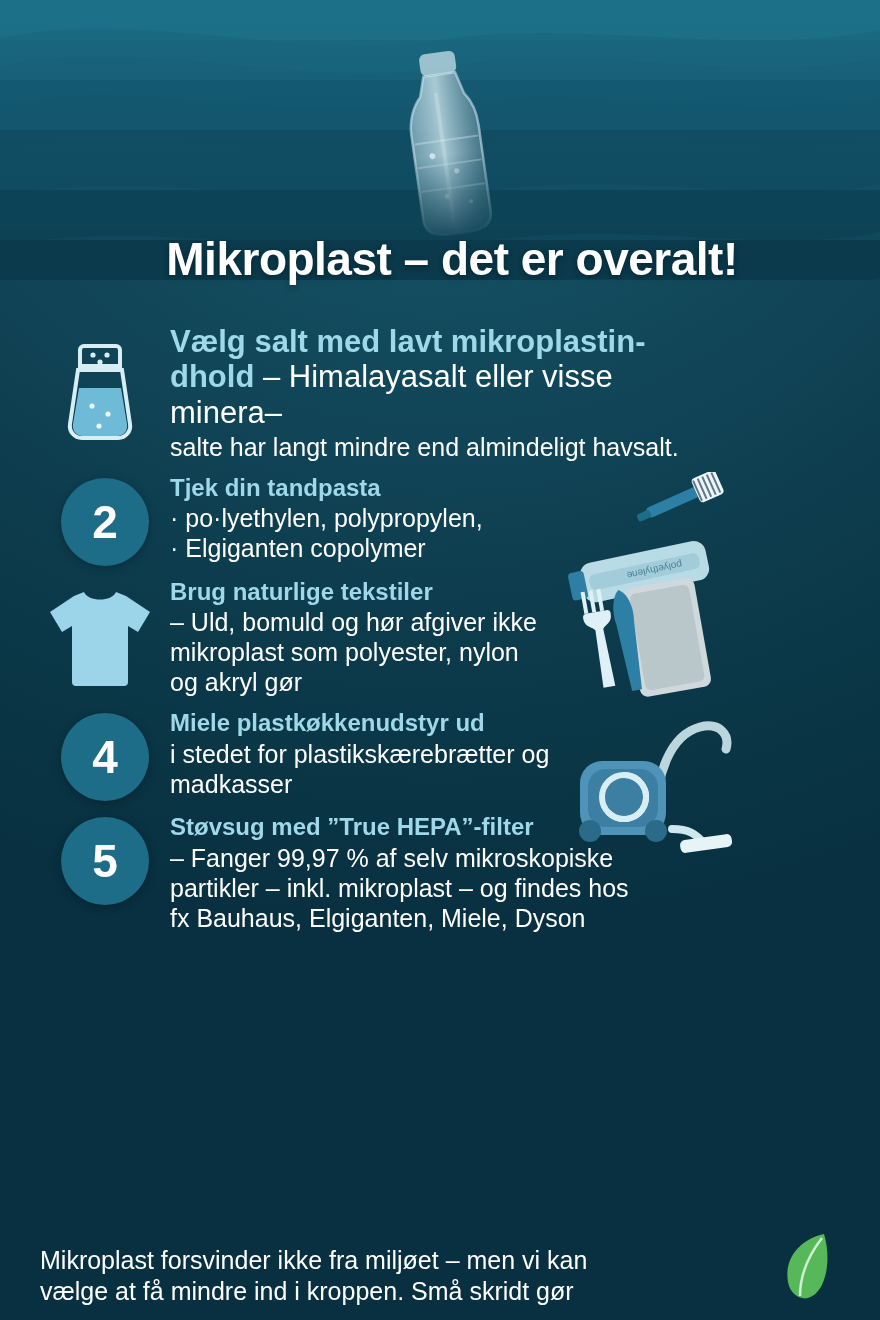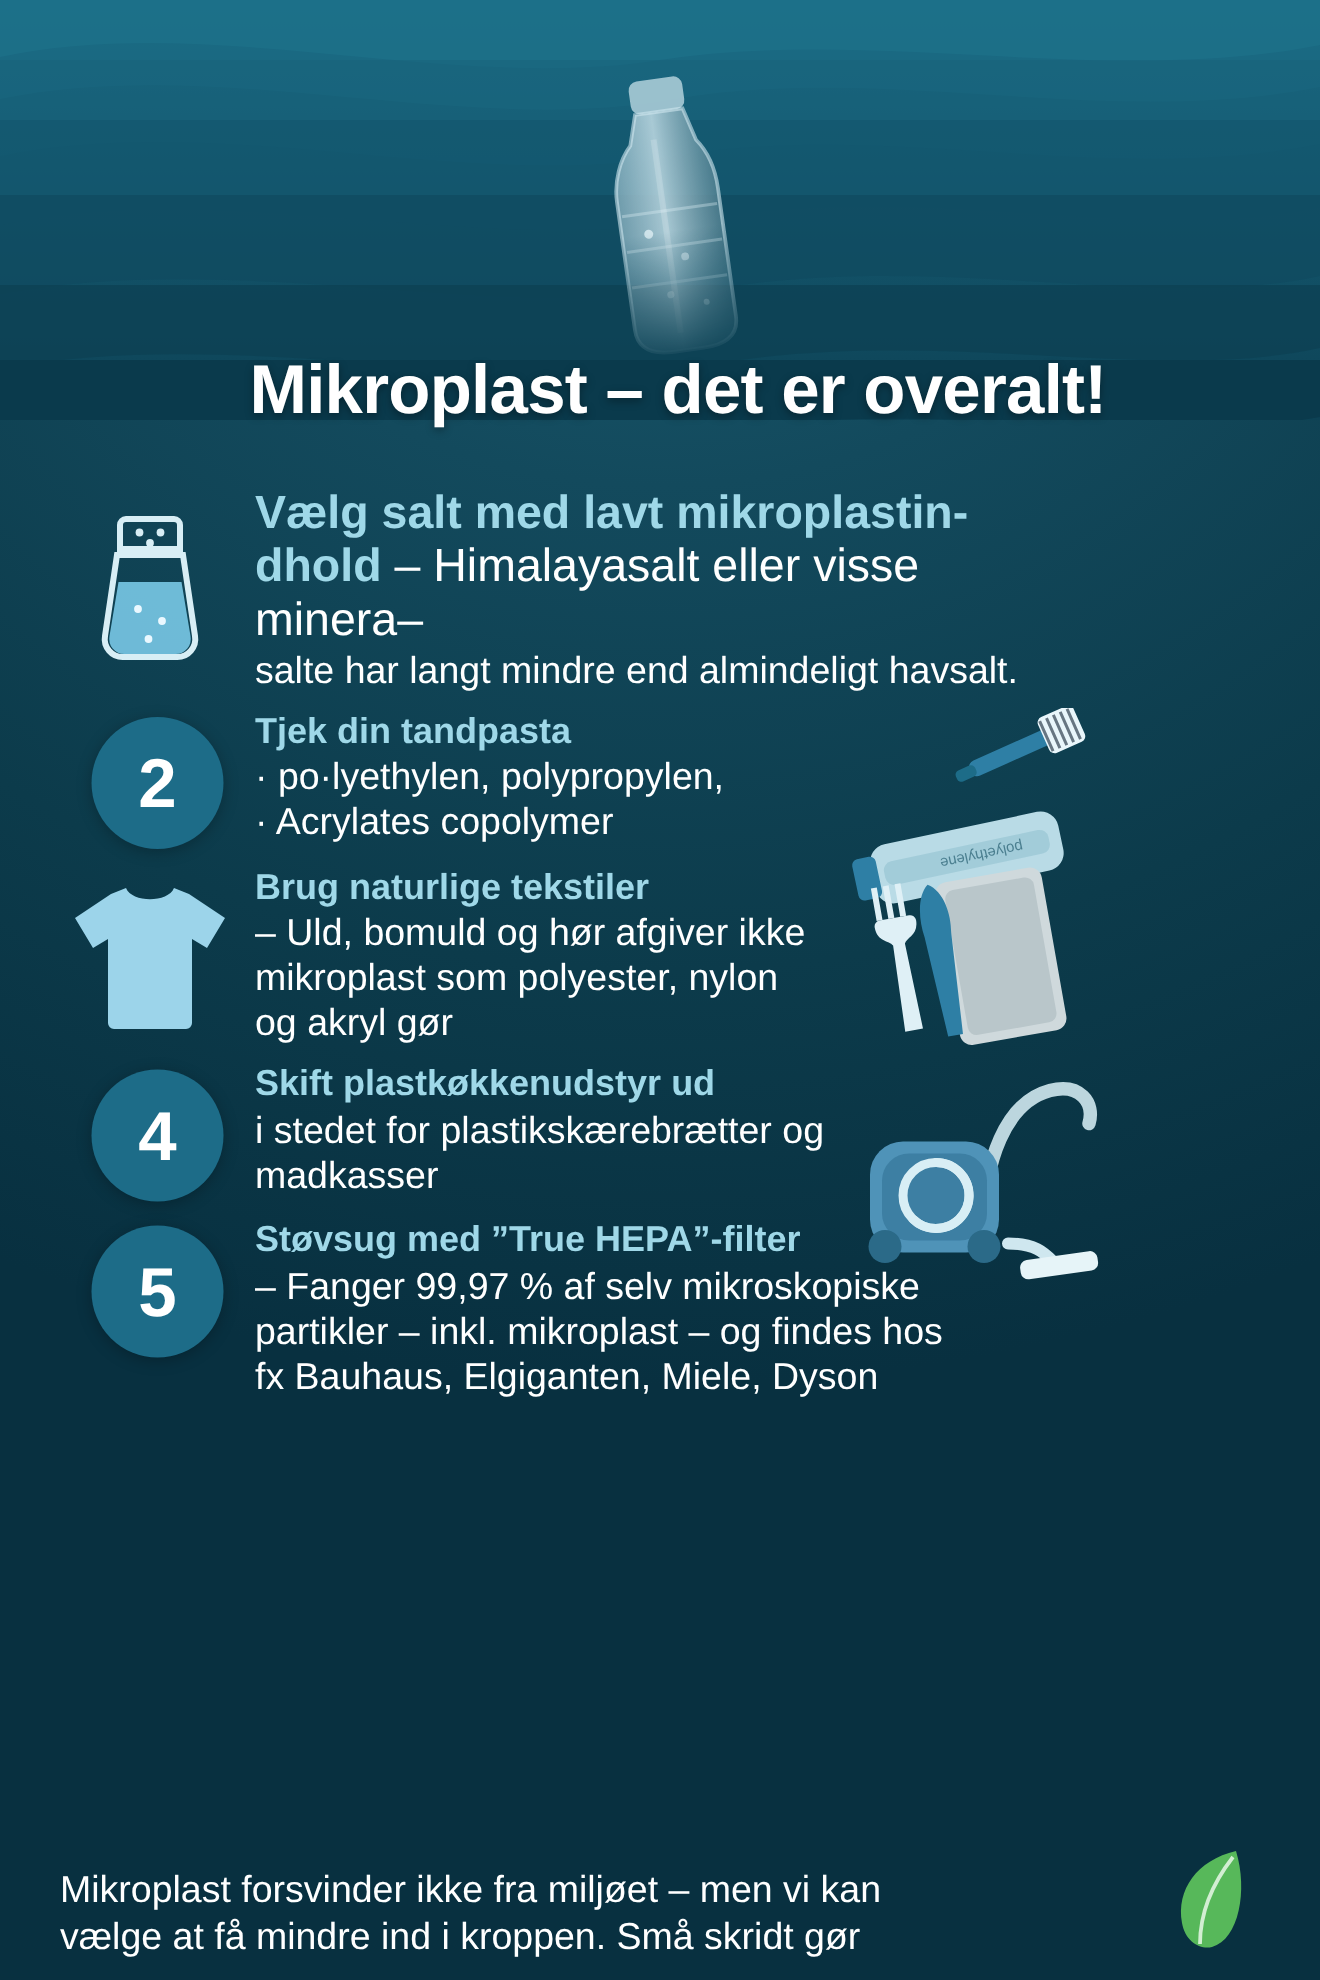--- a/index.html
+++ b/index.html
@@ -223,21 +223,21 @@
     </div>
 
     <div class="row row-2">
       <div class="badge-col">
         <div class="badge">2</div>
       </div>
       <div class="text-col">
         <div class="row-head">Tjek din tandpasta</div>
         <div class="row-body">
           <span class="line">· po·lyethylen,  polypropylen,</span>
-          <span class="line">· Acrylates copolymer</span>
+          <span class="line">· Elgiganten copolymer</span>
         </div>
       </div>
       <div class="art art-toothpaste">
         <svg width="190" height="145" viewBox="0 0 190 145" aria-hidden="true">
           <g transform="rotate(-24 120 40)">
             <rect x="96" y="26" width="70" height="11" rx="5" fill="#2e7fa5"></rect>
             <rect x="150" y="18" width="26" height="26" rx="4" fill="#e9f6fb"></rect>
             <path d="M152,20 v22 M157,20 v22 M162,20 v22 M167,20 v22 M172,20 v22" stroke="#123" stroke-width="2" opacity="0.6"></path>
             <rect x="86" y="28" width="14" height="8" rx="3" fill="#1d6c88"></rect>
           </g>
@@ -282,21 +282,21 @@
           </g>
         </svg>
       </div>
     </div>
 
     <div class="row row-4">
       <div class="badge-col">
         <div class="badge">4</div>
       </div>
       <div class="text-col">
-        <div class="row-head">Skift plastkøkkenudstyr ud</div>
+        <div class="row-head">Miele plastkøkkenudstyr ud</div>
         <div class="row-body">
           <span class="line">i stedet for plastikskærebrætter og</span>
           <span class="line">madkasser</span>
         </div>
       </div>
       <div class="art art-vacuum">
         <svg width="180" height="165" viewBox="0 0 180 165" aria-hidden="true">
           <path d="M96,116 C96,74 110,34 140,26 C160,21 170,34 166,48" fill="none" stroke="#bcd6de" stroke-width="9" stroke-linecap="round"></path>
           <rect x="20" y="60" width="86" height="74" rx="22" fill="#4f93b8"></rect>
           <rect x="28" y="68" width="70" height="58" rx="18" fill="#3d7fa3"></rect>

